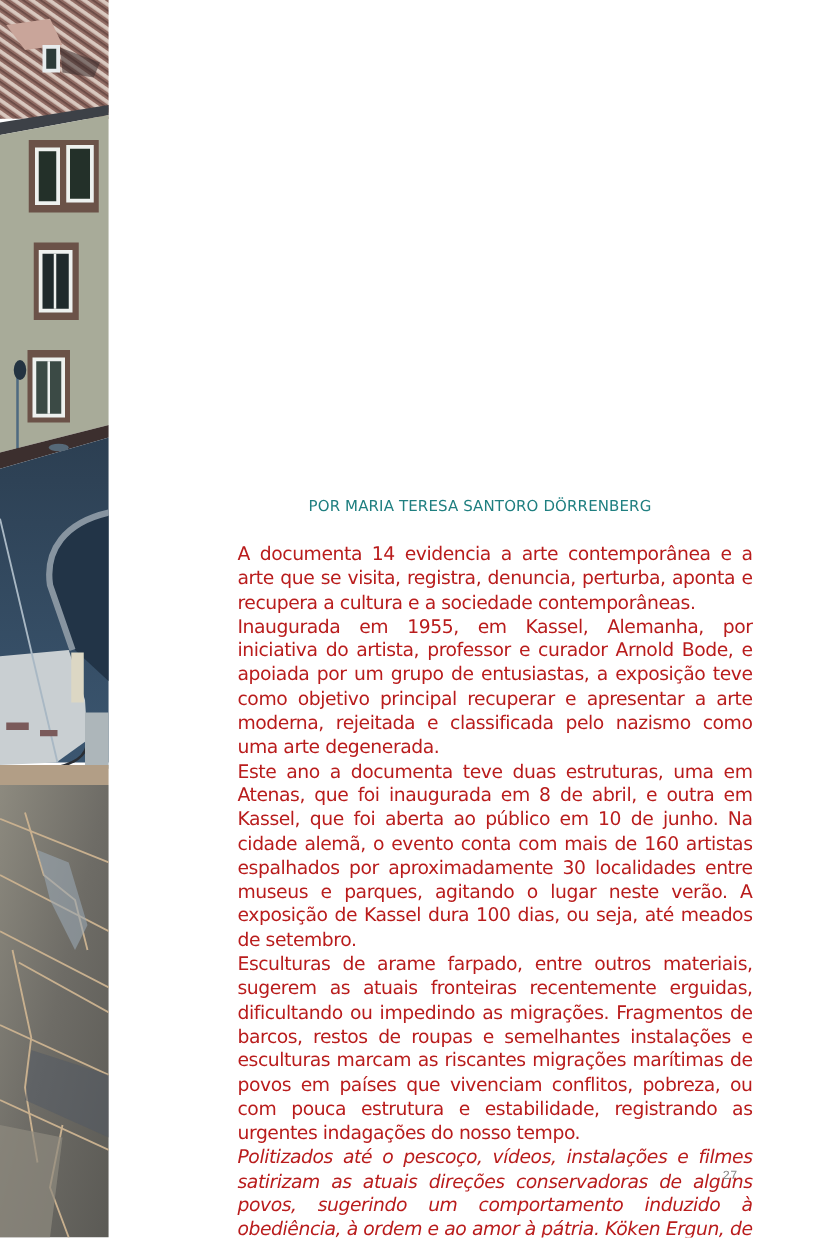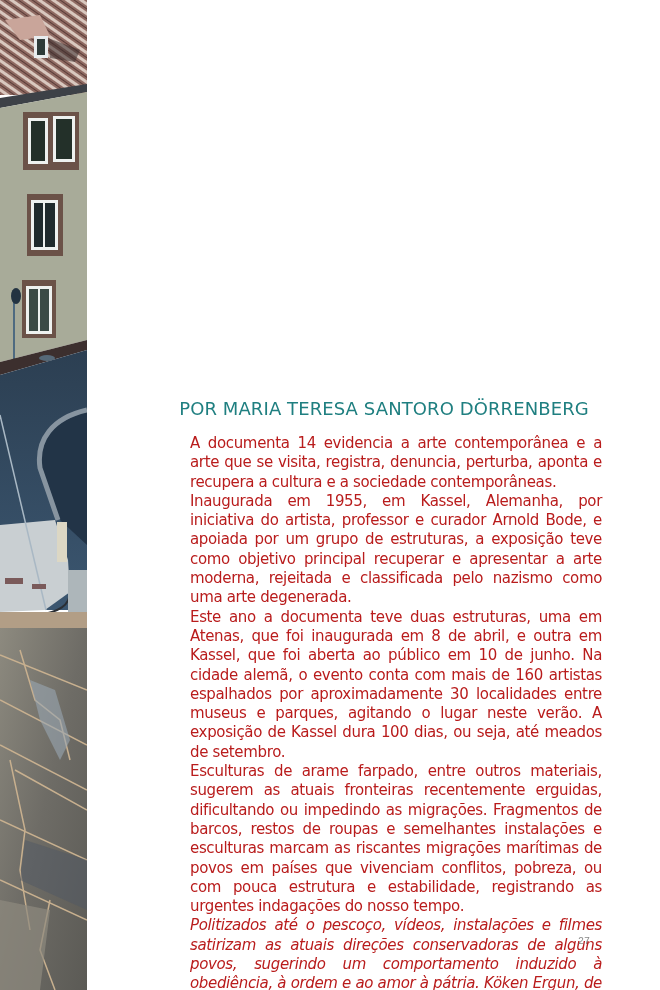--- a/index.html
+++ b/index.html
@@ -10,21 +10,21 @@
   }
   .photo-strip {
     position: absolute; left: 0; top: 0; width: 87px; height: 990px; overflow: hidden;
   }
   .photo-strip svg { display: block; }
   .byline {
     position: absolute; left: 178px; width: 412px; top: 398px;
     text-align: center;
     color: #1f7f80;
     font-family: "DejaVu Sans", sans-serif;
-    font-size: 18px; letter-spacing: 0.1px;
+    font-size: 12px; letter-spacing: 0.1px;
     white-space: nowrap;
   }
   .article {
     position: absolute; left: 190px; top: 434px; width: 412px;
     color: #b91c1c;
     font-family: "DejaVu Sans", sans-serif;
     font-size: 15px; line-height: 19.3px;
     letter-spacing: -0.35px;
   }
   .article p { margin: 0; text-align: justify; }
@@ -118,19 +118,19 @@
     <polygon points="30,680 55,690 70,740 60,760 40,720" fill="#9aa6b3" opacity="0.6"></polygon>
     <polygon points="25,840 87,860 87,910 20,880" fill="#4f5763" opacity="0.5"></polygon>
     <polygon points="0,900 50,910 40,990 0,990" fill="#8e8a7f" opacity="0.7"></polygon>
   </svg>
 </div>
 
 <div class="byline">POR MARIA TERESA SANTORO DÖRRENBERG</div>
 
 <div class="article">
   <p>A documenta 14 evidencia a arte contemporânea e a arte que se visita, registra, denuncia, perturba, aponta e recupera a cultura e a sociedade contemporâneas.</p>
-  <p>Inaugurada em 1955, em Kassel, Alemanha, por iniciativa do artista, professor e curador Arnold Bode, e apoiada por um grupo de estruturas, a exposição teve como objetivo principal recuperar e apresentar a arte moderna, rejeitada e classificada pelo nazismo como uma arte degenerada.</p>
+  <p>Inaugurada em 1955, em Kassel, Alemanha, por iniciativa do artista, professor e curador Arnold Bode, e apoiada por um grupo de entusiastas, a exposição teve como objetivo principal recuperar e apresentar a arte moderna, rejeitada e classificada pelo nazismo como uma arte degenerada.</p>
   <p>Este ano a documenta teve duas estruturas, uma em Atenas, que foi inaugurada em 8 de abril, e outra em Kassel, que foi aberta ao público em 10 de junho. Na cidade alemã, o evento conta com mais de 160 artistas espalhados por aproximadamente 30 localidades entre museus e parques, agitando o lugar neste verão. A exposição de Kassel dura 100 dias, ou seja, até meados de setembro.</p>
   <p>Esculturas de arame farpado, entre outros materiais, sugerem as atuais fronteiras recentemente erguidas, dificultando ou impedindo as migrações. Fragmentos de barcos, restos de roupas e semelhantes instalações e esculturas marcam as riscantes migrações marítimas de povos em países que vivenciam conflitos, pobreza, ou com pouca estrutura e estabilidade, registrando as urgentes indagações do nosso tempo.</p>
   <p class="cont" style="text-align-last: justify; font-style: italic;">Politizados até o pescoço, vídeos, instalações e filmes satirizam as atuais direções conservadoras de alguns povos, sugerindo um comportamento induzido à obediência, à ordem e ao amor à pátria. Köken Ergun, de Istambul, apresenta a primeira</p>
 </div>
 
 <div class="page-number">27</div>
 
 </body></html>

